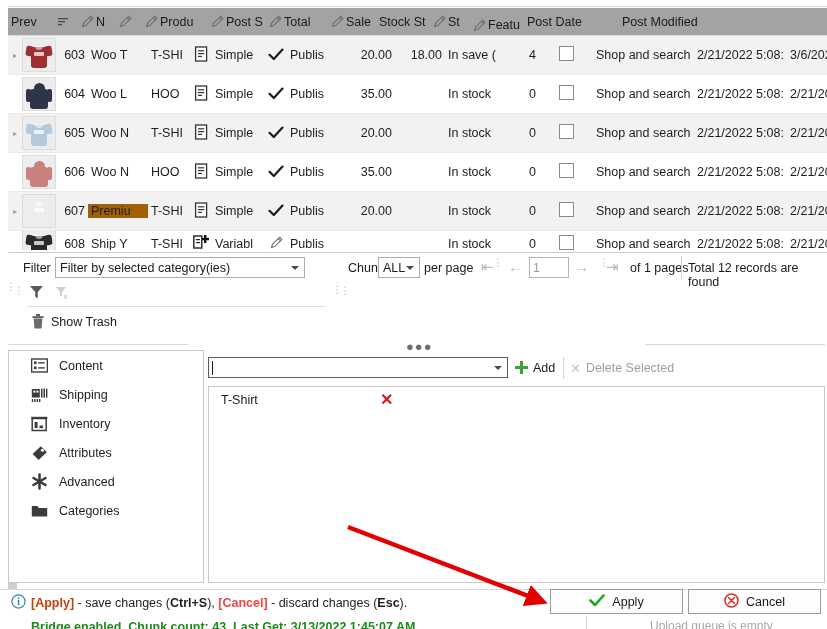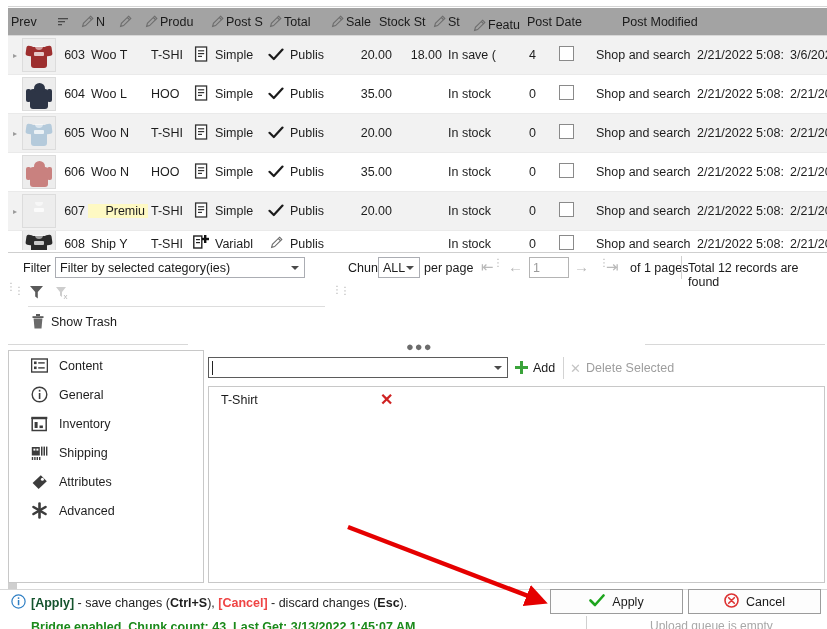--- a/index.html
+++ b/index.html
@@ -51,21 +51,21 @@
   }
   .thumb {
     width:34px; height:34px; flex:none; margin-right:4px;
     border:1px solid #dcdcdc; background:#ededed;
     display:flex; align-items:flex-end; justify-content:center; overflow:hidden;
     position:relative;
   }
   .cell { flex:none; padding:0 3px; overflow:hidden; white-space:nowrap; font-size:12.5px; }
   .cell.num { text-align:right; }
   .cell.ctr { text-align:center; }
-  .highlight-cell { background:#fef9c3;text-align:right; }
+  .highlight-cell { background:#a16207; }
   .doc-icon { display:inline-block; vertical-align:middle; }
   .check { color:#1a1a1a; font-size:15px; font-weight:bold; }
   .cb {
     width:15px; height:15px; border:1px solid #8a8a8a; background:#fff; display:inline-block;
   }
 
   
   .tee { width:26px; height:26px; position:relative; margin-bottom:2px; }
   .tee .body { position:absolute; left:5px; top:4px; width:16px; height:21px; border-radius:2px 2px 3px 3px; }
   .tee .sl, .tee .sr { position:absolute; top:3px; width:7px; height:10px; border-radius:2px; }
@@ -152,21 +152,21 @@
   }
   #cat-row { position:absolute; left:1px; top:1px; width:615px; height:24px; display:flex; align-items:center; }
   #cat-row-name { padding-left:11px; font-size:12.5px; color:#1a1a1a; width:170px; }
   #cat-row-x { color:#cf2222; font-size:16px; font-weight:bold; line-height:16px; }
 
   
   #status-hr { position:absolute; left:0; top:589px; width:827px; height:1px; background:#d8d8d8; }
   #info-icon { position:absolute; left:11px; top:594px; }
   #hint-line { position:absolute; left:31px; top:596px; font-size:12.5px; white-space:nowrap; }
   #hint-line b { font-weight:bold; }
-  .k-apply { color:#14532d; font-weight:bold; }
+  .k-apply { color:#c2410c; font-weight:bold; }
   .k-cancel { color:#ef4444; font-weight:bold; }
   #bridge-line {
     position:absolute; left:31px; top:620px; font-size:12.5px; font-weight:bold;
     color:#1b8a1b; white-space:nowrap;
   }
 
   .btn {
     position:absolute; height:25px; border:1px solid #9c9c9c; background:#fdfdfd;
     display:flex; align-items:center; justify-content:center; gap:7px; font-size:12.5px; color:#1a1a1a;
   }
@@ -555,77 +555,75 @@
           <rect x="3" y="3.5" width="2.6" height="2.6" fill="#3c3c3c"></rect>
           <rect x="3" y="8.5" width="2.6" height="2.6" fill="#3c3c3c"></rect>
           <rect x="7.2" y="4.2" width="6.5" height="1.4" fill="#3c3c3c"></rect>
           <rect x="7.2" y="9.2" width="6.5" height="1.4" fill="#3c3c3c"></rect>
         </svg>
       </span>
       <span>Content</span>
     </div>
     <div class="tabitem">
       <span class="tabicon">
-        <svg width="17" height="17" viewBox="0 0 17 17">
-          <circle cx="8.5" cy="8.5" r="7.3" fill="none" stroke="#3c3c3c" stroke-width="1.4"></circle>
-          <rect x="7.8" y="7" width="1.6" height="6" fill="#3c3c3c"></rect>
-          <rect x="7.8" y="3.8" width="1.6" height="1.8" fill="#3c3c3c"></rect>
-        </svg>
-      </span>
-      <span>General</span>
-    </div>
-    <div class="tabitem">
-      <span class="tabicon">
-        <svg width="17" height="16" viewBox="0 0 17 16">
-          <rect x="1.2" y="2.5" width="14" height="12" fill="none" stroke="#3c3c3c" stroke-width="1.5"></rect>
-          <rect x="0.3" y="0.8" width="16" height="2.2" fill="#3c3c3c"></rect>
-          <rect x="3.6" y="6" width="3" height="6" fill="#3c3c3c"></rect>
-          <rect x="8.5" y="9.5" width="3.4" height="2.6" fill="#3c3c3c"></rect>
-        </svg>
-      </span>
-      <span>Inventory</span>
-    </div>
-    <div class="tabitem">
-      <span class="tabicon">
         <svg width="17" height="16" viewBox="0 0 17 16">
           <rect x="0.8" y="2" width="8" height="8.5" fill="#3c3c3c"></rect>
           <rect x="2.4" y="3.6" width="2" height="2" fill="#fff"></rect>
           <rect x="5.4" y="3.6" width="2" height="2" fill="#fff"></rect>
           <rect x="10" y="1.6" width="1.5" height="9" fill="#3c3c3c"></rect>
           <rect x="12.5" y="1.6" width="1.5" height="9" fill="#3c3c3c"></rect>
           <rect x="15" y="1.6" width="1.4" height="9" fill="#3c3c3c"></rect>
           <rect x="0.8" y="12" width="1.4" height="3" fill="#3c3c3c"></rect>
           <rect x="3.2" y="12" width="1.4" height="3" fill="#3c3c3c"></rect>
           <rect x="5.6" y="12" width="1.4" height="3" fill="#3c3c3c"></rect>
           <rect x="8" y="12" width="1.4" height="3" fill="#3c3c3c"></rect>
         </svg>
       </span>
       <span>Shipping</span>
     </div>
     <div class="tabitem">
       <span class="tabicon">
         <svg width="17" height="16" viewBox="0 0 17 16">
+          <rect x="1.2" y="2.5" width="14" height="12" fill="none" stroke="#3c3c3c" stroke-width="1.5"></rect>
+          <rect x="0.3" y="0.8" width="16" height="2.2" fill="#3c3c3c"></rect>
+          <rect x="3.6" y="6" width="3" height="6" fill="#3c3c3c"></rect>
+          <rect x="8.5" y="9.5" width="3.4" height="2.6" fill="#3c3c3c"></rect>
+        </svg>
+      </span>
+      <span>Inventory</span>
+    </div>
+    <div class="tabitem">
+      <span class="tabicon">
+        <svg width="17" height="16" viewBox="0 0 17 16">
           <path d="M9.8 1.3 L15.8 7.3 L7.6 15 L1.6 9 Z" fill="#3c3c3c"></path>
           <circle cx="11.4" cy="5.2" r="1.5" fill="#fff"></circle>
         </svg>
       </span>
       <span>Attributes</span>
     </div>
     <div class="tabitem">
       <span class="tabicon">
         <svg width="17" height="17" viewBox="0 0 17 17">
           <g stroke="#3c3c3c" stroke-width="2.6" stroke-linecap="round">
             <line x1="8.5" y1="1.6" x2="8.5" y2="15.4"></line>
             <line x1="2.5" y1="5" x2="14.5" y2="12"></line>
             <line x1="14.5" y1="5" x2="2.5" y2="12"></line>
           </g>
         </svg>
       </span>
       <span>Advanced</span>
     </div>
+    <div class="tabitem">
+      <span class="tabicon">
+        <svg width="17" height="14" viewBox="0 0 17 14">
+          <path d="M0.8 2 H6.4 L7.8 4 H16.2 V12.6 H0.8 Z" fill="#3c3c3c"></path>
+        </svg>
+      </span>
+      <span>Categories</span>
+    </div>
   </div>
 <div id="tabs-scroll">
     <i></i>
   </div>
 
 <div id="cat-combo">
   <span class="caret"></span>
   <span style="position:absolute;left:6px;top:2px;font-size:12.5px;"></span>
   <span class="cbarrow"></span>
 </div>

